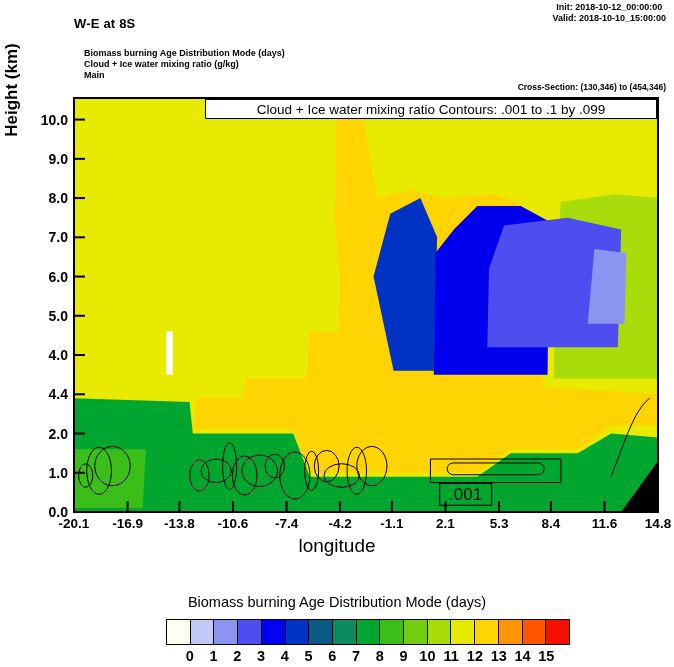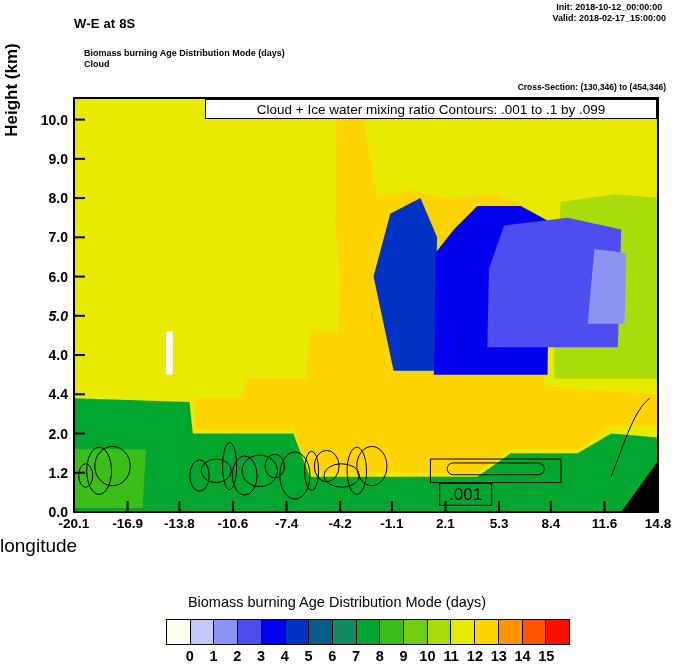--- a/index.html
+++ b/index.html
@@ -9,21 +9,21 @@
   .hdr-right{position:absolute;right:8px;top:2px;font-size:9px;font-weight:bold;text-align:center;line-height:11px;}
   .sub{position:absolute;left:84px;top:48px;font-size:9px;font-weight:bold;line-height:11px;}
   .xsec{position:absolute;right:8px;top:82px;font-size:8.5px;font-weight:bold;}
   .ctrbox{position:absolute;left:205px;top:99px;width:452px;height:20px;
           border:1.5px solid #000;background:#fff;box-sizing:border-box;
           font-size:13.5px;font-weight:normal;display:flex;align-items:center;
           justify-content:center;white-space:nowrap;}
   .ylab{position:absolute;left:2px;top:200px;font-size:17px;font-weight:bold;
         transform:rotate(-90deg);transform-origin:left top;
         width:220px;text-align:center;}
-  .xlab{position:absolute;left:0;top:535px;width:674px;
+  .xlab{position:absolute;left:0;top:535px;width:674px;text-align:center;
         font-size:19px;}
   .ytick{position:absolute;right:0;transform:translateY(-50%);
          font-size:14px;font-weight:bold;width:62px;text-align:right;}
   .yticks{position:absolute;left:0;top:0;width:68px;height:667px;}
   .xtick{position:absolute;top:0;transform:translateX(-50%);
          font-size:13.5px;font-weight:bold;white-space:nowrap;}
   .xticks{position:absolute;left:0;top:516px;width:674px;height:20px;}
   .cb-title{position:absolute;left:0;top:594px;width:674px;text-align:center;
             font-size:14.5px;}
   .cb-wrap{position:absolute;left:166px;top:619px;width:404px;height:26px;
@@ -34,38 +34,39 @@
   .cb-lab{position:absolute;top:0;transform:translateX(-50%);
           font-size:14.5px;font-weight:bold;}
   svg{display:block;}
 </style>
 </head>
 <body>
 
 <div class="hdr-left">W-E at 8S</div>
 <div class="hdr-right">
   <div>Init: 2018-10-12_00:00:00</div>
-  <div>Valid: 2018-02-17_15:00:00</div>
+  <div>Valid: 2018-10-10_15:00:00</div>
 </div>
 
 <div class="sub">
   <div>Biomass burning Age Distribution Mode   (days)</div>
-  <div>Cloud</div>
+  <div>Cloud + Ice water mixing ratio   (g/kg)</div>
+  <div>Main</div>
 </div>
 
 <div class="xsec">Cross-Section: (130,346) to (454,346)</div>
 
 <div class="ylab">Height (km)</div>
 <div class="yticks">
     <div class="ytick" style="top: 512px;">0.0</div>
-    <div class="ytick" style="top: 472.758px;">1.2</div>
+    <div class="ytick" style="top: 472.758px;">1.0</div>
     <div class="ytick" style="top: 433.517px;">2.0</div>
     <div class="ytick" style="top: 394.275px;">4.4</div>
     <div class="ytick" style="top: 355.033px;">4.0</div>
-    <div class="ytick" style="top: 315.791px; font-style: italic;">5.0</div>
+    <div class="ytick" style="top: 315.791px;">5.0</div>
     <div class="ytick" style="top: 276.55px;">6.0</div>
     <div class="ytick" style="top: 237.308px;">7.0</div>
     <div class="ytick" style="top: 198.066px;">8.0</div>
     <div class="ytick" style="top: 158.825px;">9.0</div>
     <div class="ytick" style="top: 119.583px;">10.0</div>
   </div>
 
 <svg id="plot" width="674" height="667" style="position:absolute;left:0;top:0;pointer-events:none">
     <defs>
       <clipPath id="pc">

